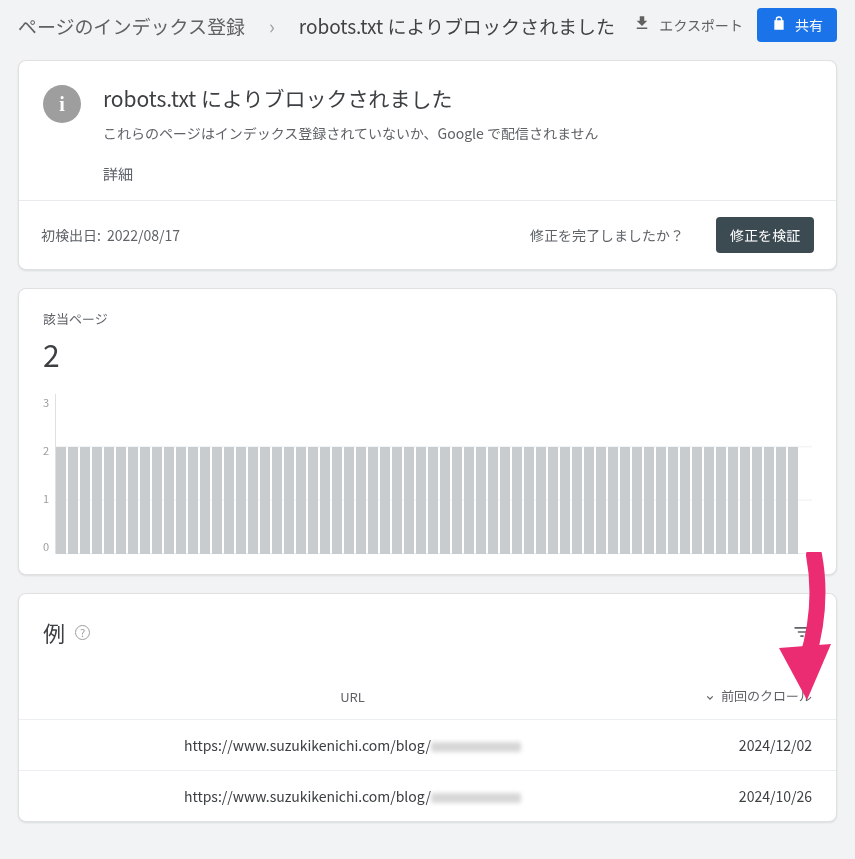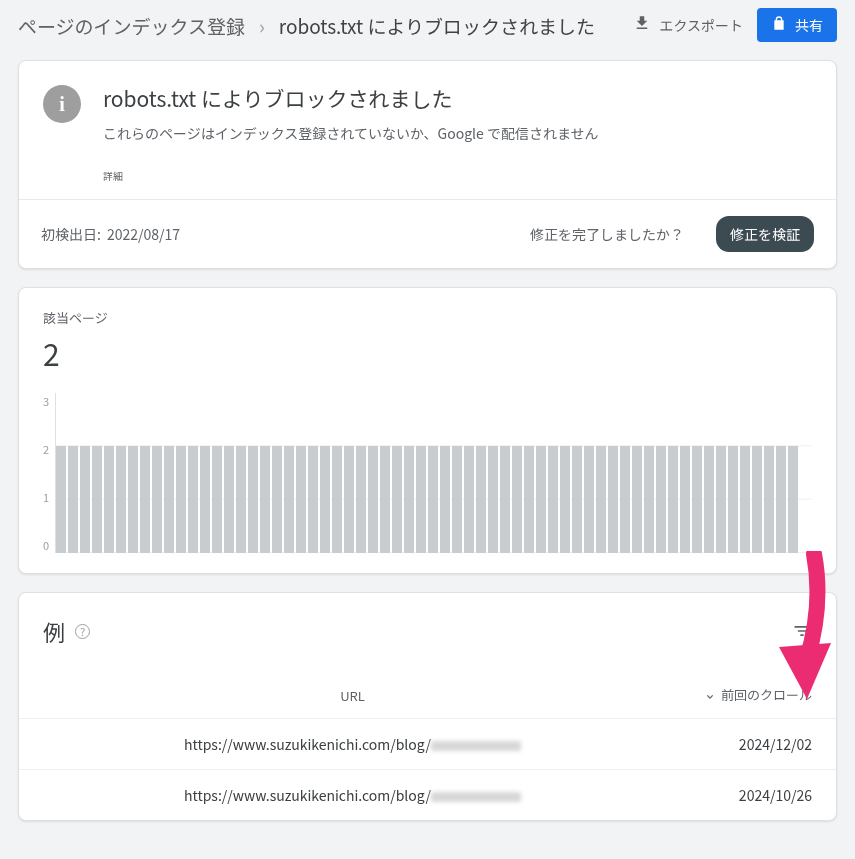--- a/index.html
+++ b/index.html
@@ -16,21 +16,21 @@
   .topbar {
     display: flex;
     align-items: center;
     gap: 14px;
     padding: 8px 18px 14px 18px;
     background: #f1f3f4;
   }
   .breadcrumb {
     display: flex;
     align-items: flex-start;
-    gap: 14px;
+    gap: 24px;
     flex: 1;
     font-size: 19px;
     color: #616161;
   }
   .breadcrumb .current { color: #424242; }
   .tb-action {
     display: inline-flex;
     align-items: center;
     gap: 8px;
     font-size: 14px;
@@ -74,31 +74,31 @@
     width: 38px; height: 38px;
     border-radius: 50%;
     background: #9e9e9e;
     display: flex; align-items: center; justify-content: center;
     color: #fff; font-weight: bold; font-size: 20px;
     font-family: Georgia, serif;
     margin-top: 2px;
   }
   .c1-title { font-size: 21px; color: #3c4043; margin: 0 0 10px 0; }
   .c1-sub   { font-size: 14px; color: #5f6368; margin: 0 0 18px 0; }
-  .c1-link  { font-size: 10px; color: #5f6368; display: inline-block; margin-bottom: 16px; cursor: pointer; }
+  .c1-link  { font-size: 15px; color: #5f6368; display: inline-block; margin-bottom: 16px; cursor: pointer; }
   .c1-foot {
     border-top: 1px solid #e8eaed;
     display: flex; align-items: center;
     padding: 16px 22px;
     font-size: 14px; color: #5f6368;}
   .c1-foot .grow { flex: 1; }
   .validate-btn {
     background: #3c4a52;
     color: #fff;
-    border-radius: 13px;
+    border-radius: 4px;
     padding: 8px 14px;
     font-size: 14px;
     cursor: pointer;
   }
 
   
   .c2 { padding: 20px 24px 20px 24px; }
   .c2-label { font-size: 13px; color: #5f6368; }
   .c2-count { font-size: 30px; color: #3c4043; margin-top: 4px; }
   .chart-wrap { margin-top: 18px; }

